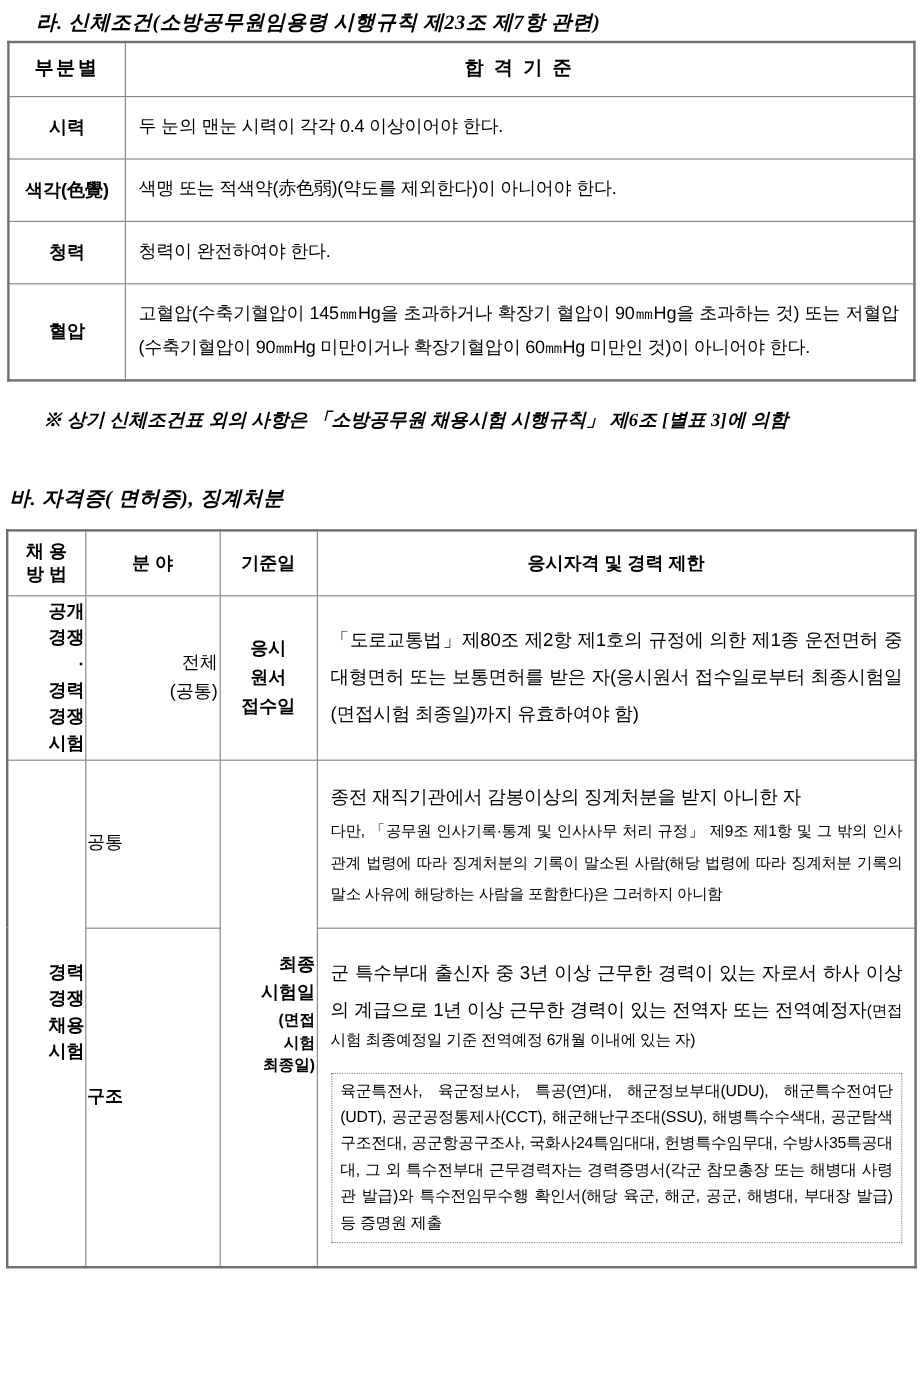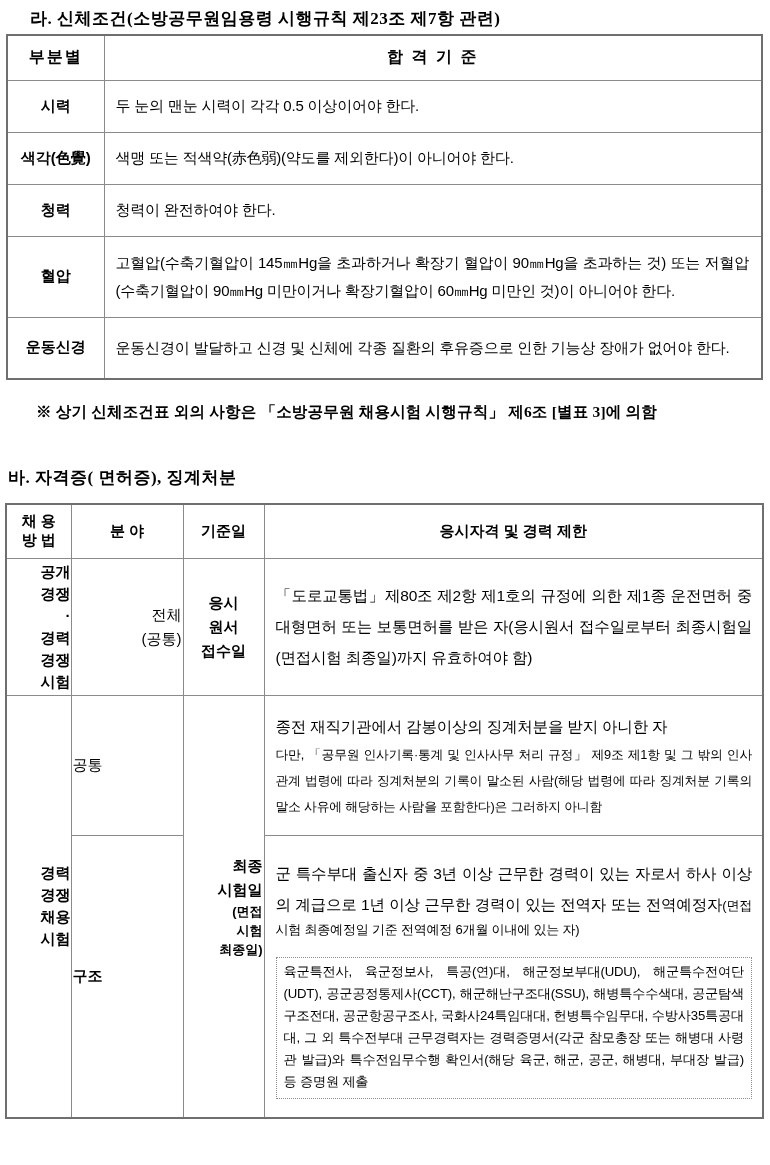--- a/index.html
+++ b/index.html
@@ -8,21 +8,21 @@
     background: #ffffff;
     color: #000000;
   }
   body {
     width: 770px;
     height: 1165px;
     overflow: hidden;
     position: relative;
     font-family: "Liberation Sans", "DejaVu Sans", sans-serif;
   }
-  .serif { font-family: "Liberation Serif", "DejaVu Serif", serif; }
+  .serif { font-family: "Liberation Serif", "DejaVu Serif", serif; font-style: italic; }
 
   .sec-title {
     font-weight: 700;
     font-size: 17px;
     letter-spacing: 0.5px;
     line-height: 22px;
   }
   #title-d { margin: 8px 0 0 30px; }
   #note-d  {
     margin: 22px 0 0 36px;
@@ -132,37 +132,33 @@
     <col style="width:97px">
     <col>
   </colgroup>
   <tbody>
       <tr class="hdr" style="height:45px">
     <th>부분별</th>
     <th>합 격 기 준</th>
   </tr>
   <tr style="height:52px">
     <th>시력</th>
-    <td>두 눈의 맨눈 시력이 각각 0.5 이상이어야 한다.</td>
+    <td>두 눈의 맨눈 시력이 각각 0.4 이상이어야 한다.</td>
   </tr>
   <tr style="height:52px">
     <th>색각(色覺)</th>
     <td>색맹 또는 적색약(赤色弱)(약도를 제외한다)이 아니어야 한다.</td>
   </tr>
   <tr style="height:52px">
     <th>청력</th>
     <td>청력이 완전하여야 한다.</td>
   </tr>
   <tr style="height:81px">
     <th>혈압</th>
     <td>고혈압(수축기혈압이 145㎜Hg을 초과하거나 확장기 혈압이 90㎜Hg을 초과하는 것) 또는 저혈압(수축기혈압이 90㎜Hg 미만이거나 확장기혈압이 60㎜Hg 미만인 것)이 아니어야 한다.</td>
-  </tr>
-  <tr style="height:62px">
-    <th>운동신경</th>
-    <td>운동신경이 발달하고 신경 및 신체에 각종 질환의 후유증으로 인한 기능상 장애가 없어야 한다.</td>
   </tr>
 </tbody>
   </table>
 
 <div id="note-d" class="serif">※ 상기 신체조건표 외의 사항은 「소방공무원 채용시험 시행규칙」 제6조 [별표 3]에 의함</div>
 
 <div id="title-f" class="serif sec-title">바. 자격증( 면허증), 징계처분</div>
 
 <table id="table-qual">
   <colgroup>

